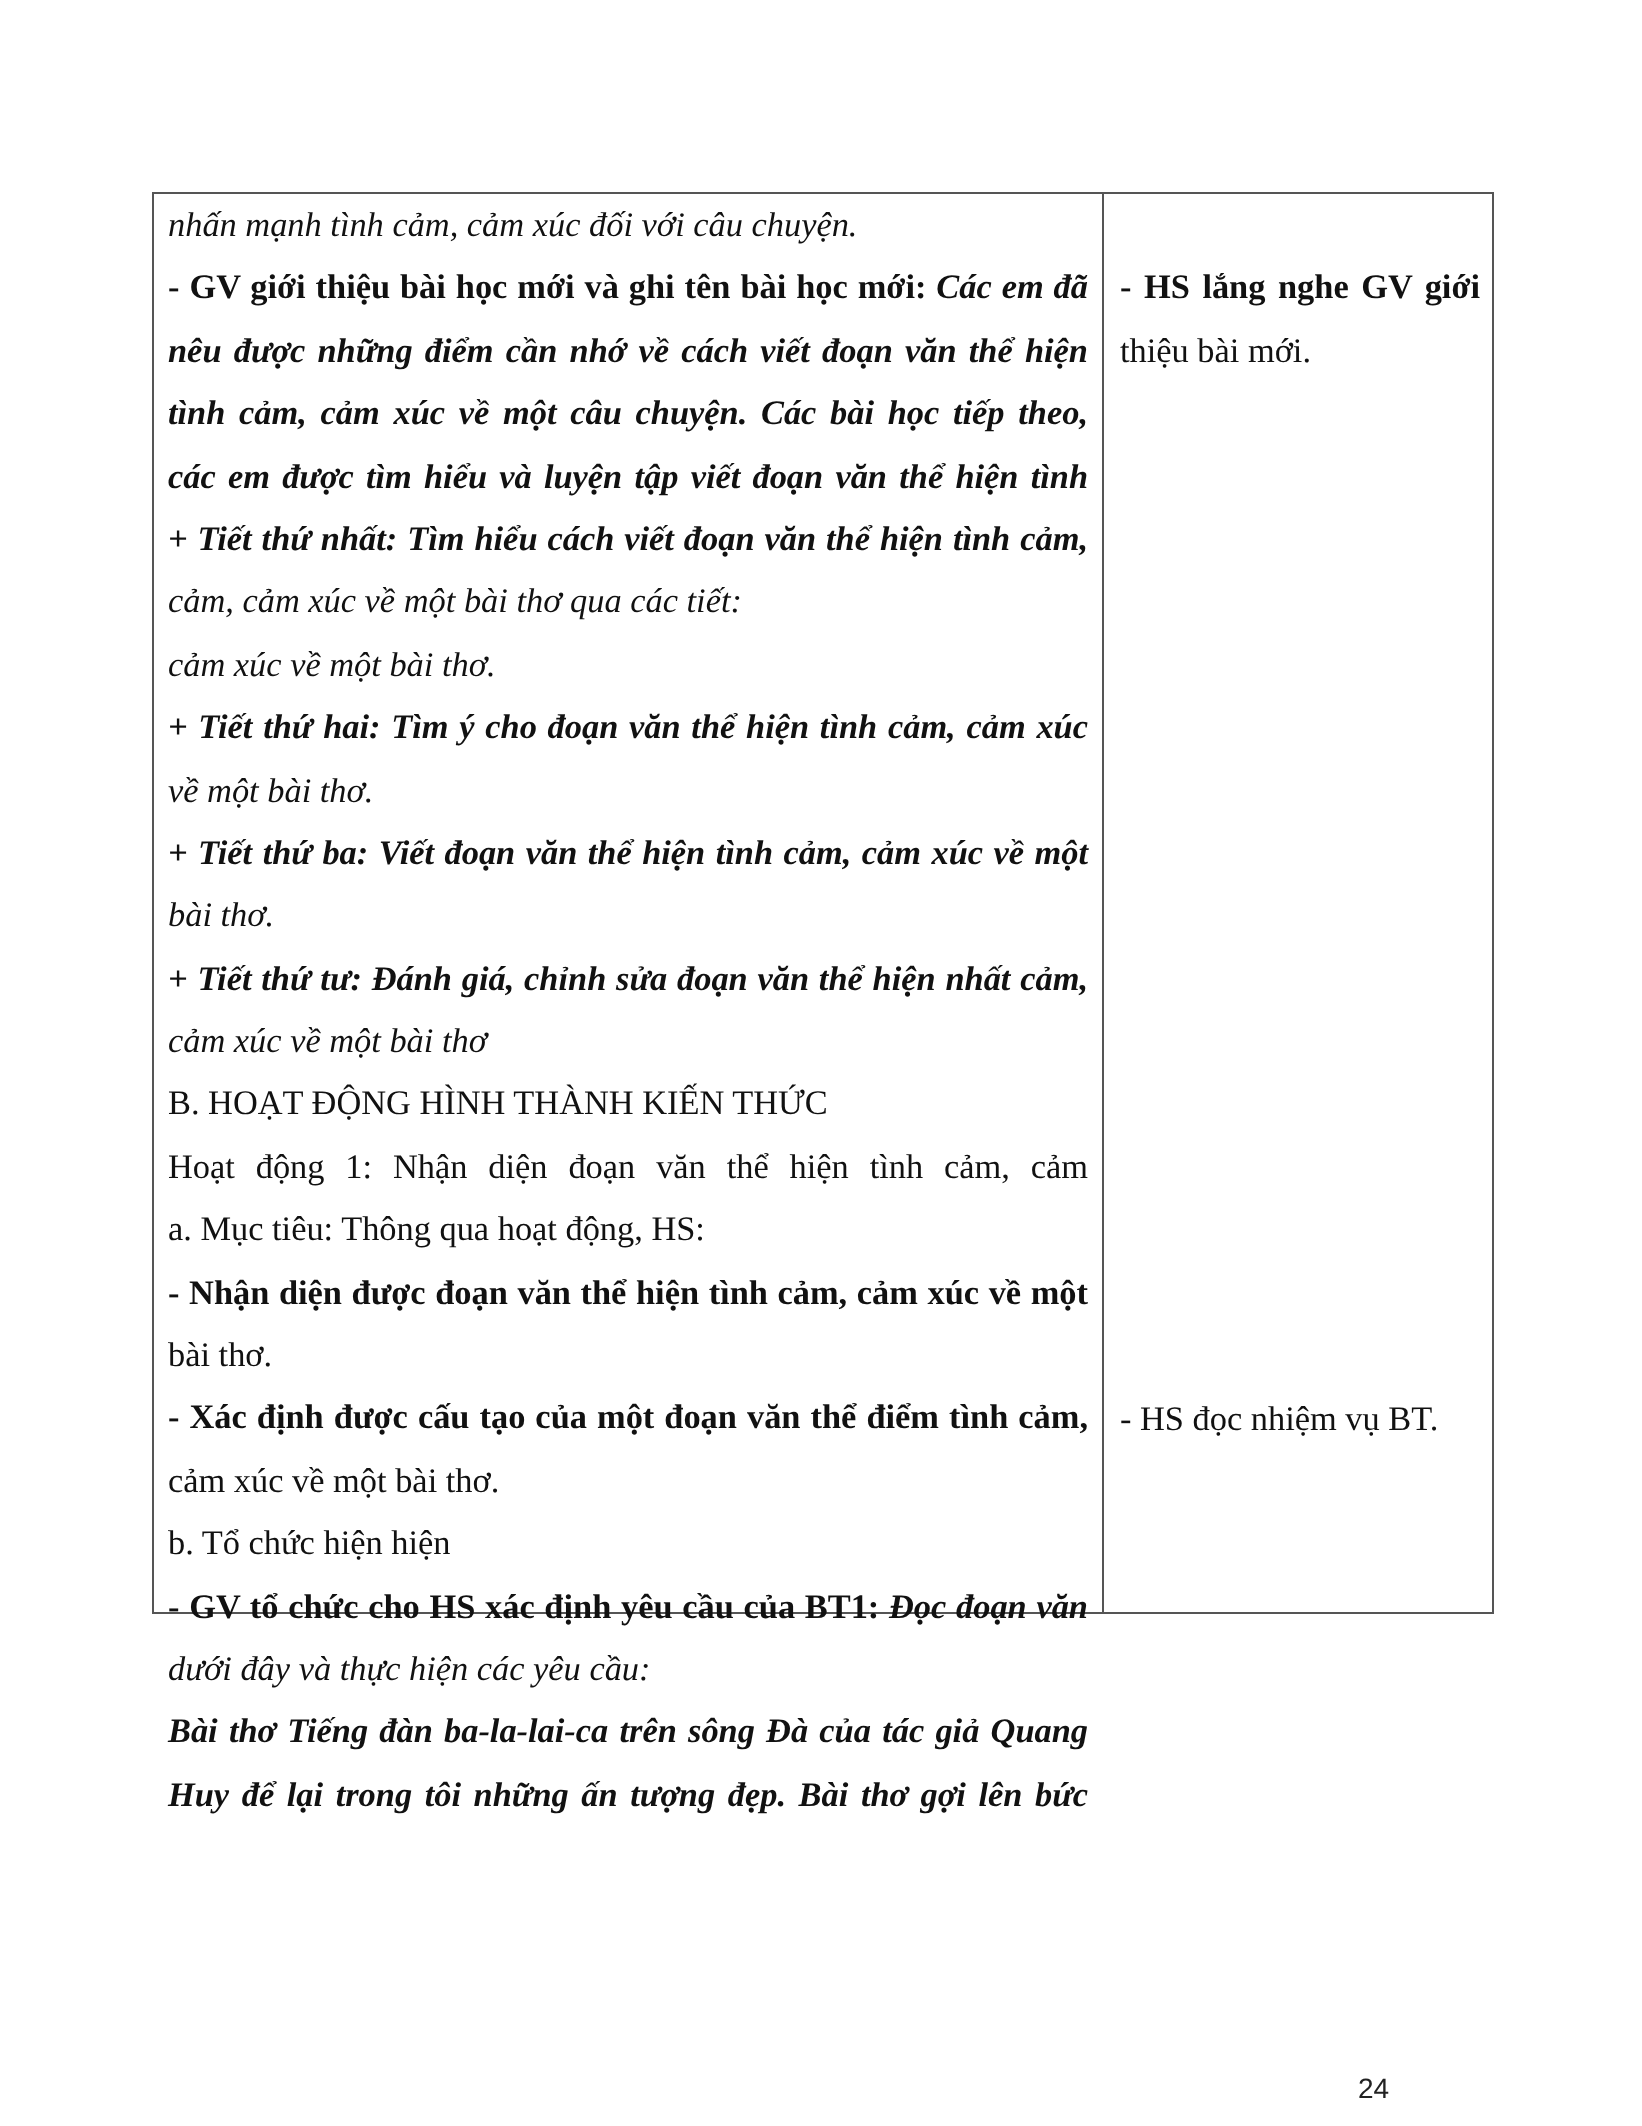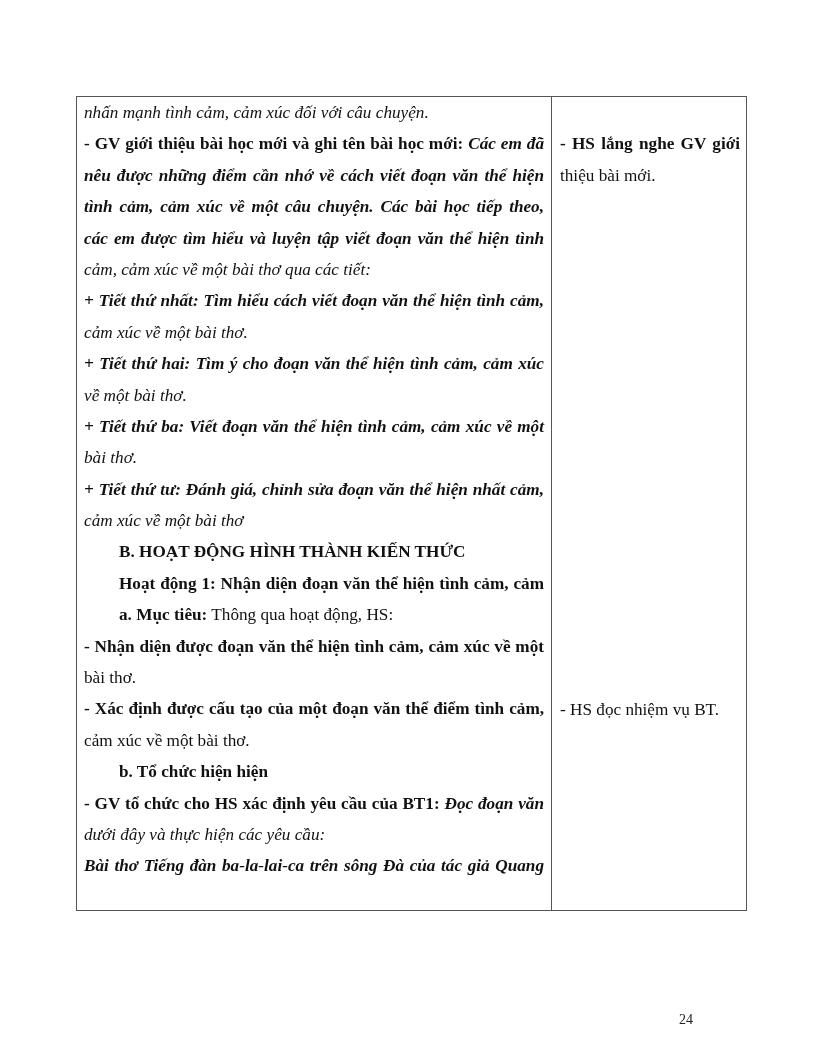--- a/index.html
+++ b/index.html
@@ -1,61 +1,62 @@
 <!DOCTYPE html>
 <html><head>
 <meta charset="utf-8">
 <style>
   html, body { margin: 0; padding: 0; background: #ffffff; }
   body { width: 821px; height: 1063px; position: relative; overflow: hidden;
          font-family: "Liberation Serif", "DejaVu Serif", serif; color: #111; }
-  .page-table { position: absolute; left: 76px; top: 96px; width: 671px; height: 815px;
+  .page-table { position: absolute; left: 76px; top: 96px; width: 671px; height: 711px;
                 border: 1.5px solid #555; box-sizing: border-box; display: flex; justify-content: space-between; }
   .col-left { width: 475px; border-right: 1.5px solid #555; box-sizing: border-box;
               padding: 0 7px 0 7px; }
   .col-right { flex: 1; padding: 0 6px 0 8px; box-sizing: border-box; }
   .line { font-size: 17.2px; line-height: 31.4px; white-space: nowrap; height: 31.4px; }
   .just { text-align: justify; text-align-last: justify; white-space: normal; font-weight: bold; }
   .it { font-style: italic; }
-  .b { font-weight: bold; margin-left: 35px; }
-  .page-number { position: absolute; left: 679px; top: 1012px; font-size: 14px;
-                 font-family: Liberation Serif, serif; color: #222; }
+  .b { font-weight: normal; }
+  .page-number { position: absolute; left: 679px; top: 1036px; font-size: 14px;
+                 font-family: Liberation Sans, sans-serif; color: #222; }
 </style>
 </head>
 <body>
 
 <div class="page-table">
   <div class="col-left">
     <div class="line it">nhấn mạnh tình cảm, cảm xúc đối với câu chuyện.</div>
     <div class="line just"><span>- GV giới thiệu bài học mới và ghi tên bài học mới: </span><span class="it">Các em đã</span></div>
     <div class="line it just">nêu được những điểm cần nhớ về cách viết đoạn văn thể hiện</div>
     <div class="line it just">tình cảm, cảm xúc về một câu chuyện. Các bài học tiếp theo,</div>
     <div class="line it just">các em được tìm hiểu và luyện tập viết đoạn văn thể hiện tình</div>
+    <div class="line it just">+ Tiết thứ nhất: Tìm hiểu cách viết đoạn văn thể hiện tình cảm,</div>
+
     <div class="line it">cảm, cảm xúc về một bài thơ qua các tiết:</div>
-
-    <div class="line it just">+ Tiết thứ nhất: Tìm hiểu cách viết đoạn văn thể hiện tình cảm,</div>
     <div class="line it">cảm xúc về một bài thơ.</div>
     <div class="line it just">+ Tiết thứ hai: Tìm ý cho đoạn văn thể hiện tình cảm, cảm xúc</div>
     <div class="line it">về một bài thơ.</div>
     <div class="line it just">+ Tiết thứ ba: Viết đoạn văn thể hiện tình cảm, cảm xúc về một</div>
     <div class="line it">bài thơ.</div>
     <div class="line it just">+ Tiết thứ tư: Đánh giá, chỉnh sửa đoạn văn thể hiện nhất cảm,</div>
     <div class="line it">cảm xúc về một bài thơ</div>
 
     <div class="line b">B. HOẠT ĐỘNG HÌNH THÀNH KIẾN THỨC</div>
     <div class="line b just">Hoạt động 1: Nhận diện đoạn văn thể hiện tình cảm, cảm</div>
     <div class="line"><span class="b">a. Mục tiêu:</span><span> Thông qua hoạt động, HS:</span></div>
     <div class="line just">- Nhận diện được đoạn văn thể hiện tình cảm, cảm xúc về một</div>
     <div class="line">bài thơ.</div>
     <div class="line just">- Xác định được cấu tạo của một đoạn văn thể điểm tình cảm,</div>
     <div class="line">cảm xúc về một bài thơ.</div>
     <div class="line b">b. Tổ chức hiện hiện</div>
     <div class="line just"><span>- GV tổ chức cho HS xác định yêu cầu của BT1: </span><span class="it">Đọc đoạn văn</span></div>
     <div class="line it">dưới đây và thực hiện các yêu cầu:</div>
     <div class="line it just">Bài thơ Tiếng đàn ba-la-lai-ca trên sông Đà của tác giả Quang</div>
+    <div class="line it just">Huy để lại trong tôi những ấn tượng đẹp. Bài thơ gợi lên bức</div>
   </div>
 
   <div class="col-right">
     <div class="line"></div>
     <div class="line just">- HS lắng nghe GV giới</div>
     <div class="line">thiệu bài mới.</div>
     <div style="height: 502.4px;"></div>
     <div class="line">- HS đọc nhiệm vụ BT.</div>
   </div>
 </div>

